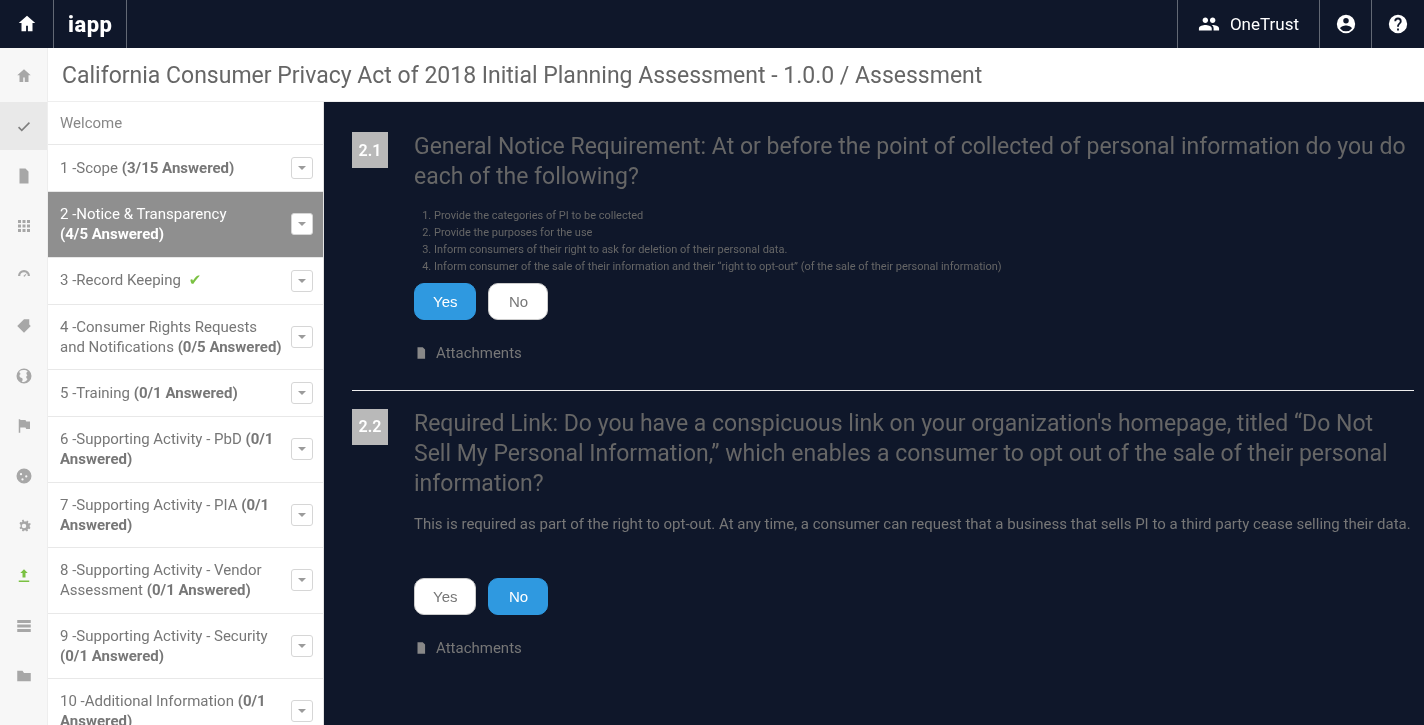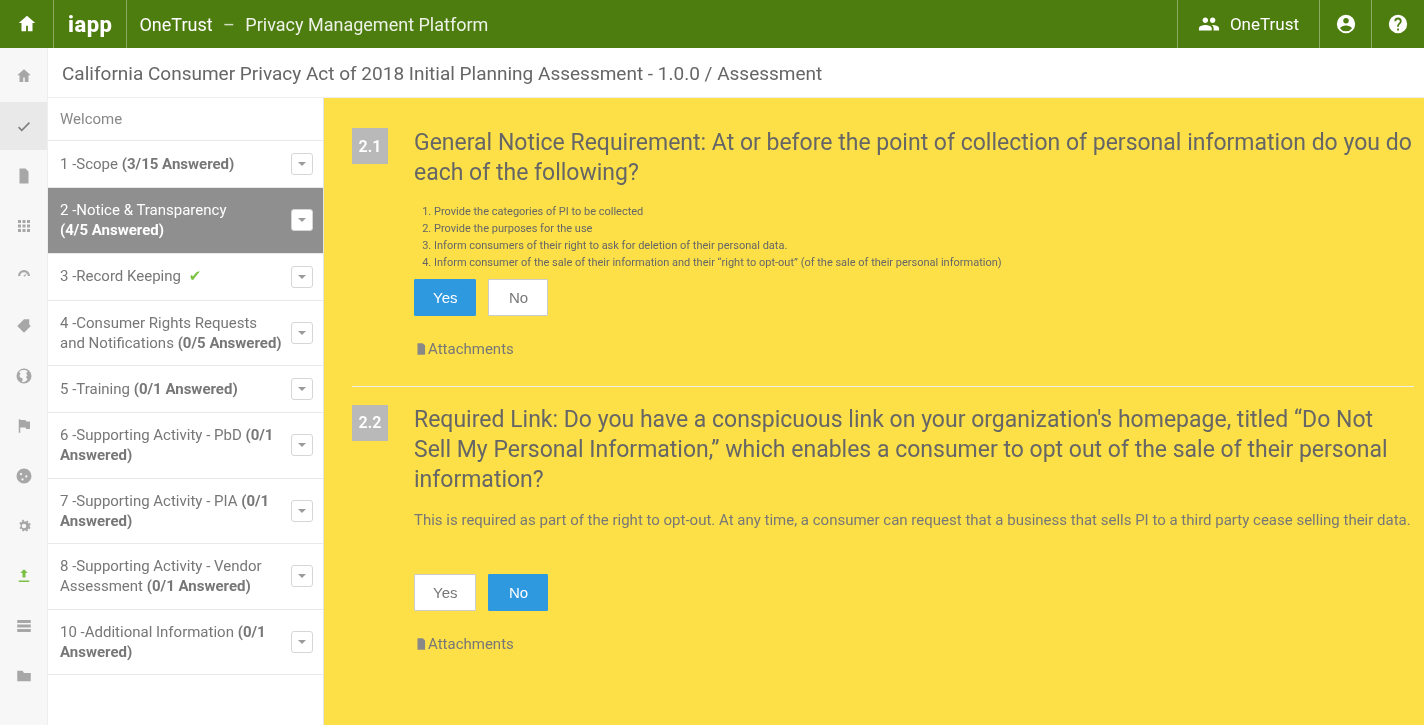--- a/index.html
+++ b/index.html
@@ -2,21 +2,21 @@
 <html><head>
 <meta charset="utf-8">
 <style>
   * { box-sizing: border-box; margin: 0; padding: 0; }
   html, body { height: 100%; font-family: -apple-system, "Segoe UI", Roboto, Helvetica, Arial, sans-serif; color: #555; }
   body { overflow: hidden; }
 
   
   .topbar {
     height: 48px;
-    background: #4d7c0f; 
+    background: #0f172a; 
     color: #fff;
     display: flex;
     align-items: center;
     position: relative;
     z-index: 20;
   }
   .topbar .home-cell {
     width: 54px; height: 48px;
     display: flex; align-items: center; justify-content: center;
     border-right: 1px solid rgba(255,255,255,0.35);
@@ -60,21 +60,21 @@
     display: flex; align-items: center; justify-content: center;
     color: #a7a7a7;
   }
   .rail .rail-item.active { background: #e9e9e9; color: #7e7e7e; }
   .rail .rail-item.accent { color: #7ac142; }
 
   
   .page { flex: 1; display: flex; flex-direction: column; background: #fff; overflow: hidden; }
   .page-title {
     padding: 14px 14px 12px 14px;
-    font-size: 19px; font-weight: 400; color: #666;
+    font-size: 23px; font-weight: 400; color: #666;
     border-bottom: 1px solid #eee;
   }
 
   .split { flex: 1; display: flex; min-height: 0; justify-content: space-between; }
 
   
   .side {
     width: 276px; flex-shrink: 0;
     border-right: 1px solid #e4e4e4;
     overflow-y: auto;
@@ -97,42 +97,42 @@
   .sec.selected .count { color: #fff; }
   .sec .caret {
     width: 22px; height: 22px; border: 1px solid #d6d6d6; border-radius: 3px;
     display: flex; align-items: center; justify-content: center;
     color: #9b9b9b; background: #fff; flex-shrink: 0;
   }
   .sec .check { color: #7ac142; margin-left: 4px; }
 
   
   .content {
-    flex: 1; overflow-y: auto; padding: 12px 10px 30px 28px; background: #fde047;
+    flex: 1; overflow-y: auto; padding: 12px 10px 30px 28px; background: #0f172a;
   }
   .q { padding: 18px 0 28px 0; }
   .q + .q { border-top: 1px solid #eee; }
   .q-row { display: flex; gap: 26px; }
   .q-num {
     width: 36px; height: 36px; background: #b9b9b9; color: #fff;
     display: flex; align-items: center; justify-content: center;
     font-weight: 600; flex-shrink: 0;
   }
   .q-body { flex: 1; }
   .q-title { font-size: 23px; color: #666; font-weight: 400; line-height: 1.32; margin-bottom: 14px; }
   .q-body ol { padding-left: 20px; color: #666; font-size: 11px; margin-bottom: 8px; }
   .q-body ol li { padding: 2px 0; }
   .q-desc { color: #777; font-size: 15px; line-height: 1.45; margin-bottom: 42px; }
   .btn-row { display: flex; gap: 12px; margin-bottom: 24px; }
   .btn {
-    min-width: 60px; padding: 9px 18px; border-radius: 1px; font-size: 15px;
+    min-width: 60px; padding: 9px 18px; border-radius: 10px; font-size: 15px;
     border: 1px solid #ccc; background: #fff; color: #777; cursor: pointer;
   }
   .btn.primary { background: #2f99e0; border-color: #2f99e0; color: #fff; font-weight: 500; }
-  .attach { color: #777; font-size: 15px; display: flex; align-items: center; }
+  .attach { color: #777; font-size: 15px; display: flex; align-items: center; gap: 8px; }
 
   
   svg { width: 20px; height: 20px; fill: currentColor; }
   .topbar svg, .org-cell svg { width: 22px; height: 22px; }
   .rail svg { width: 18px; height: 18px; }
   .caret svg { width: 10px; height: 10px; }
   .attach svg { width: 14px; height: 14px; fill: #888; }
 </style>
 </head>
 <body>
@@ -140,25 +140,20 @@
 <div class="topbar">
   <div class="home-cell">
 
     <svg viewBox="0 0 24 24">
         <path d="M12 3l9 8h-3v9h-5v-6H11v6H6v-9H3z"></path>
       </svg>
   </div>
   <div class="brand-cell">
     <span class="brand-logo">iapp</span>
   </div>
-  <div class="title-cell">
-    <span>OneTrust</span>
-    <span class="sep">–</span>
-    <span class="sub">Privacy Management Platform</span>
-  </div>
   <div class="spacer"></div>
   <div class="org-cell">
     <svg viewBox="0 0 24 24">
         <path d="M16 11c1.66 0 3-1.34 3-3s-1.34-3-3-3-3 1.34-3 3 1.34 3 3 3zm-8 0c1.66 0 3-1.34 3-3S9.66 5 8 5 5 6.34 5 8s1.34 3 3 3zm0 2c-2.33 0-7 1.17-7 3.5V19h14v-2.5C15 14.17 10.33 13 8 13zm8 0c-.29 0-.62.02-.97.05 1.16.84 1.97 1.97 1.97 3.45V19h6v-2.5c0-2.33-4.67-3.5-7-3.5z"></path>
       </svg>
     <span>OneTrust</span>
   </div>
   <div class="icon-cell">
     <svg viewBox="0 0 24 24">
         <path d="M12 2a10 10 0 100 20 10 10 0 000-20zm0 3.5a3 3 0 110 6 3 3 0 010-6zm0 14.5a8 8 0 01-6.4-3.2c.1-2.1 4.3-3.3 6.4-3.3s6.3 1.2 6.4 3.3A8 8 0 0112 20z"></path>
@@ -307,36 +302,44 @@
             </span>
           </div>
           <div class="sec">
             <span class="label">8 -Supporting Activity - Vendor Assessment  <span class="count">(0/1 Answered)</span></span>
             <span class="caret">
               <svg viewBox="0 0 10 10">
                 <path d="M1 3l4 4 4-4z"></path>
               </svg>
             </span>
           </div>
+          <div class="sec">
+            <span class="label">9 -Supporting Activity - Security  <span class="count">(0/1 Answered)</span></span>
+            <span class="caret">
+              <svg viewBox="0 0 10 10">
+                <path d="M1 3l4 4 4-4z"></path>
+              </svg>
+            </span>
+          </div>
           <div class="sec last">
             <span class="label">10 -Additional Information  <span class="count">(0/1 Answered)</span></span>
             <span class="caret">
               <svg viewBox="0 0 10 10">
                 <path d="M1 3l4 4 4-4z"></path>
               </svg>
             </span>
           </div>
         </div>
 
       <div class="content" id="question-panel">
           <div class="q">
             <div class="q-row">
               <div class="q-num">2.1</div>
               <div class="q-body">
-                <div class="q-title">General Notice Requirement: At or before the point of collection of personal information do you do each of the following?</div>
+                <div class="q-title">General Notice Requirement: At or before the point of collected of personal information do you do each of the following?</div>
                 <ol>
                   <li>Provide the categories of PI to be collected</li>
                   <li>Provide the purposes for the use</li>
                   <li>Inform consumers of their right to ask for deletion of their personal data.</li>
                   <li>Inform consumer of the sale of their information and their “right to opt-out” (of the sale of their personal information)</li>
                 </ol>
                 <div class="btn-row">
                   <button class="btn primary">Yes</button>
                   <button class="btn">No</button>
                 </div>

